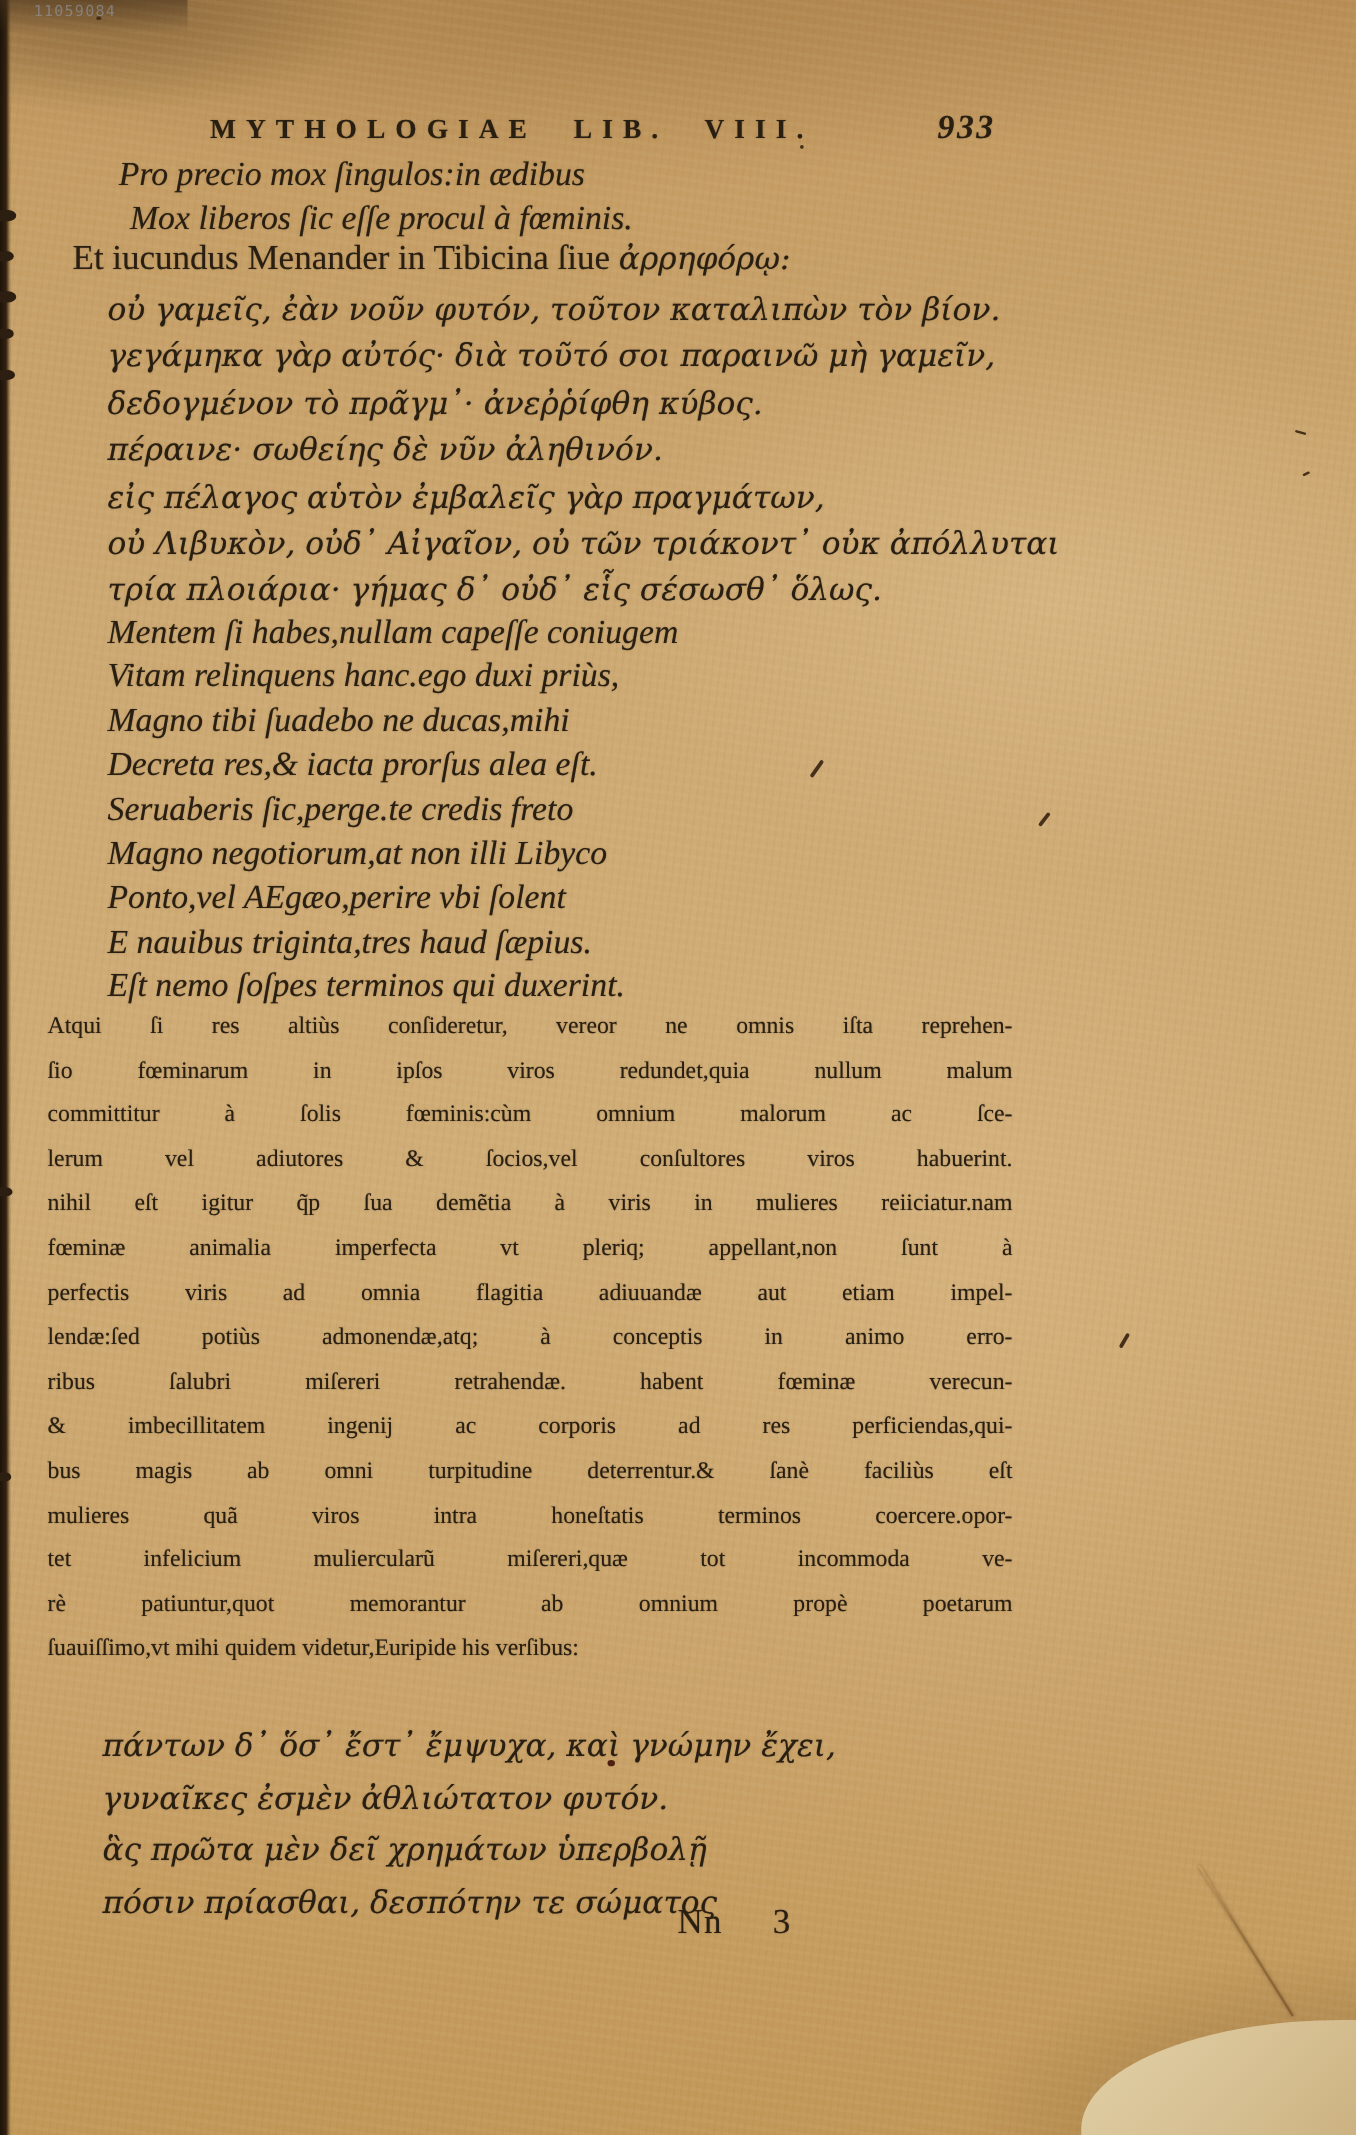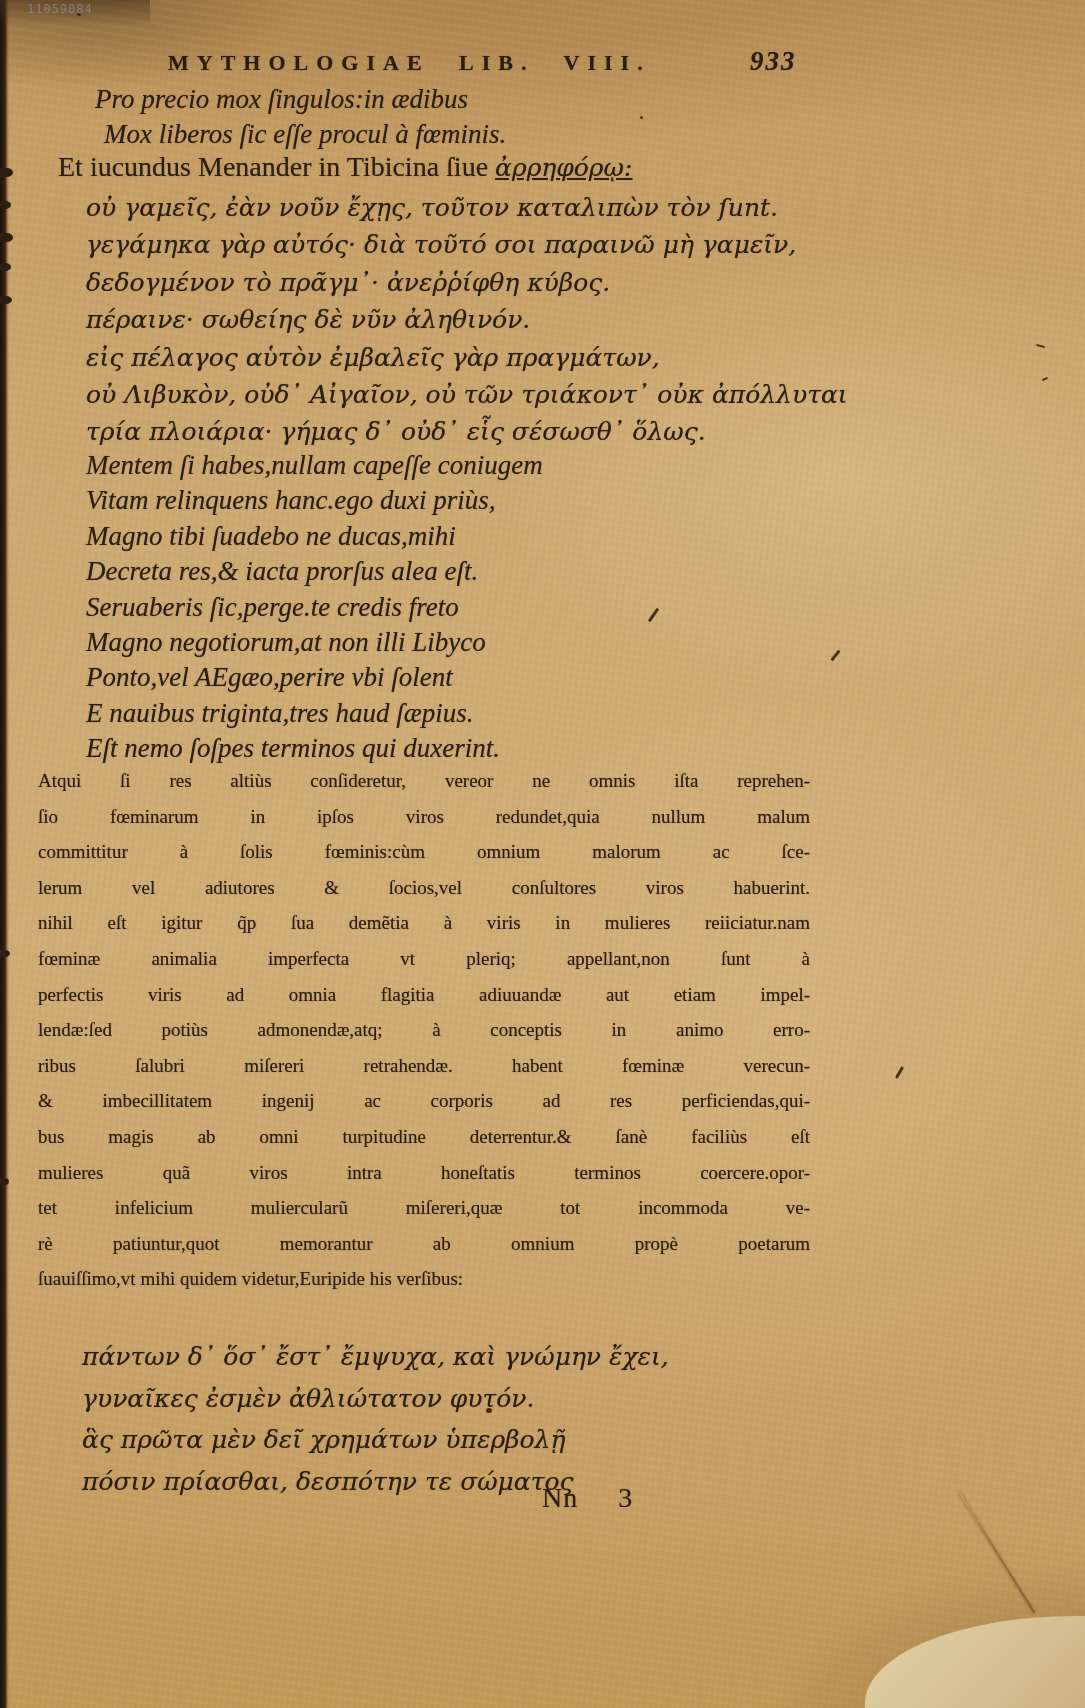--- a/index.html
+++ b/index.html
@@ -11,36 +11,36 @@
       radial-gradient(ellipse 420px 520px at 72% 60%, rgba(224,192,142,.35), transparent 70%),
       radial-gradient(ellipse 700px 190px at 42% 1%, rgba(148,108,58,.30), transparent 72%),
       radial-gradient(ellipse 300px 120px at 8% 0%, rgba(96,68,36,.55), transparent 75%),
       radial-gradient(ellipse 900px 760px at 45% 55%, rgba(212,178,122,.30), transparent 80%),
       linear-gradient(180deg,#b88e55 0%,#c59d64 7%,#cca872 28%,#cfab75 55%,#c9a269 80%,#c29858 100%);
   }
   .grain{position:absolute;inset:0;pointer-events:none;
     background:
       repeating-linear-gradient(97deg, rgba(120,88,48,.045) 0 2px, transparent 2px 6px),
       repeating-linear-gradient(8deg, rgba(242,222,182,.05) 0 3px, transparent 3px 8px);}
-  .ink{color:#281e11;text-shadow:0 0 1px rgba(45,32,16,.55);}
+  .ink{color:#281e11;text-shadow:0 0 1px rgba(45,32,16,.55);margin-top:40px;}
   .abs{position:absolute;}
   .nowrap{white-space:nowrap;}
 
   .watermark{left:3px;top:2px;font-family:"DejaVu Sans Mono",monospace;font-size:12px;
     color:rgba(150,160,178,.55);letter-spacing:1px;margin-left:24px;}
 
   .header-title{left:168px;top:50px;font-size:22px;letter-spacing:8px;word-spacing:16px;font-weight:600;}
   .pagenum{left:750px;top:46px;font-size:27px;font-style:italic;font-weight:600;letter-spacing:2px;}
 
   .intro{left:95px;top:82px;font-size:27px;font-style:italic;line-height:35px;}
   .intro .indent{margin-left:9px;}
 
   .menander{left:58px;top:151px;font-size:28px;}
   .greek{font-family:"DejaVu Serif",serif;font-style:italic;}
-  .menander .greek{font-size:25px;text-decoration:underline;}
+  .menander .greek{font-size:25px;}
 
   .greekblock{left:86px;top:189px;font-size:25px;line-height:37.4px;}
   .latinverse{left:86px;top:448px;font-size:27px;font-style:italic;line-height:35.4px;}
 
   .prose{left:38px;top:763px;width:772px;font-size:19px;line-height:35.6px;}
   .prose .jl{text-align:justify;text-align-last:justify;}
 
   .closing{left:82px;top:1336px;font-size:25px;line-height:41.5px;}
 
   .signature{left:542px;top:1482px;font-size:28px;word-spacing:32px;letter-spacing:1px;}
@@ -84,21 +84,21 @@
 <div class="abs ink pagenum nowrap">933</div>
 
 <div class="abs ink intro">
   <div class="nowrap">Pro precio mox ſingulos:in ædibus</div>
   <div class="nowrap indent">Mox liberos ſic eſſe procul à fœminis.</div>
 </div>
 
 <div class="abs ink menander nowrap"><span>Et iucundus Menander in Tibicina ſiue</span> <span class="greek">ἀρρηφόρῳ:</span></div>
 
 <div class="abs ink greekblock greek">
-  <div class="nowrap">οὐ γαμεῖς, ἐὰν νοῦν ἔχῃς, τοῦτον καταλιπὼν τὸν ſunt.</div>
+  <div class="nowrap">οὐ γαμεῖς, ἐὰν νοῦν φυτόν, τοῦτον καταλιπὼν τὸν βίον.</div>
   <div class="nowrap">γεγάμηκα γὰρ αὐτός· διὰ τοῦτό σοι παραινῶ μὴ γαμεῖν,</div>
   <div class="nowrap">δεδογμένον τὸ πρᾶγμ᾽· ἀνεῤῥίφθη κύβος.</div>
   <div class="nowrap">πέραινε· σωθείης δὲ νῦν ἀληθινόν.</div>
   <div class="nowrap">εἰς πέλαγος αὑτὸν ἐμβαλεῖς γὰρ πραγμάτων,</div>
   <div class="nowrap">οὐ Λιβυκὸν, οὐδ᾽ Αἰγαῖον, οὐ τῶν τριάκοντ᾽ οὐκ ἀπόλλυται</div>
   <div class="nowrap">τρία πλοιάρια· γήμας δ᾽ οὐδ᾽ εἷς σέσωσθ᾽ ὅλως.</div>
 </div>
 
 <div class="abs ink latinverse">
   <div class="nowrap">Mentem ſi habes,nullam capeſſe coniugem</div>

